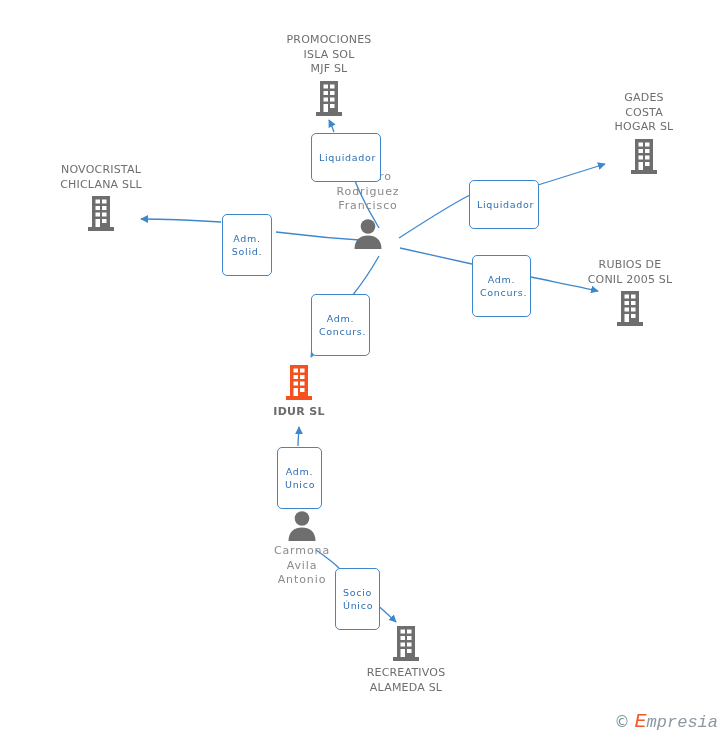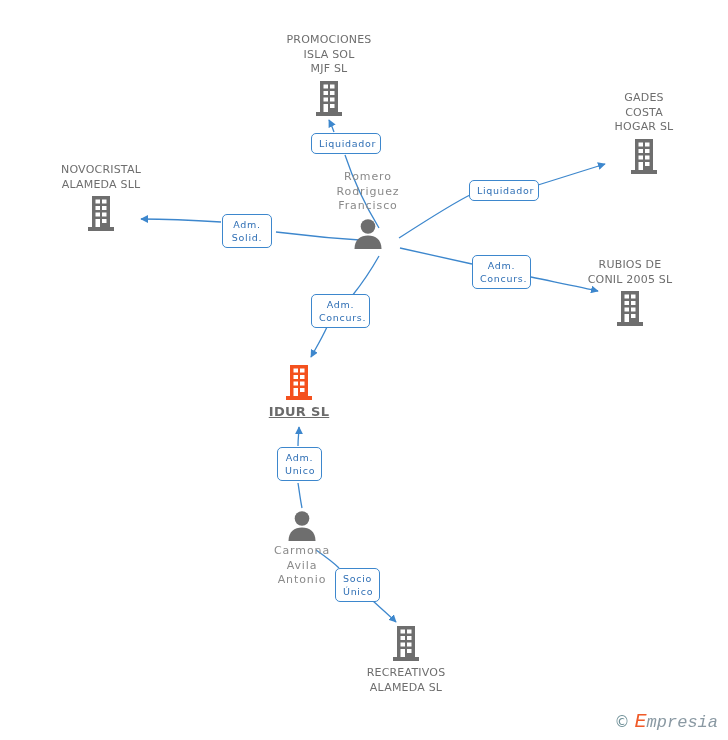--- a/index.html
+++ b/index.html
@@ -39,42 +39,41 @@
     color: #7a7a7a;
     letter-spacing: 0.2px;
     white-space: pre-line;
   }
   .node.company .caption { color: #6e6e6e; }
   .node.person .caption { color: #8a8a8a; letter-spacing: 0.9px; }
   .node.highlight .caption {
     color: #6b6b6b;
     font-weight: bold;
     letter-spacing: 0.3px;
-    font-size: 13px;
-    text-decoration: underline;
+    font-size: 11px;
   }
   .glyph {
     display: block;
     margin: 0 auto;
   }
   .cap-top { margin-bottom: 3px; }
   .cap-bottom { margin-top: 3px; }
 
   
   .rel {
     position: absolute;
     border: 1.4px solid #3d87cd;
     border-radius: 5px;
     background: #ffffff;
     color: #2f6fb5;
     font-size: 9.5px;
     line-height: 13px;
     letter-spacing: 0.7px;
     text-align: center;
-    padding: 3px 7px;
+    padding: 17px 7px;
     white-space: pre-line;
     box-sizing: border-box;
   }
 
   .watermark {
     position: absolute;
     right: 10px;
     bottom: 8px;
     display: flex;
     align-items: center;
@@ -172,21 +171,21 @@
         <rect x="9.5" y="17.5" width="4.5" height="4"></rect>
         <rect x="16" y="17.5" width="4.5" height="4"></rect>
         <rect x="9.5" y="24" width="4.5" height="8"></rect>
         <rect x="16" y="24" width="4.5" height="4"></rect>
       </g>
     </svg>
   </div>
 
   <div class="node company" style="left:101px; top:163px;">
     <div class="caption cap-top">NOVOCRISTAL
-ALAMEDA SLL</div>
+CHICLANA SLL</div>
     <svg class="glyph" width="30" height="38" viewBox="0 0 30 38">
       <g fill="#6e6e6e">
         <rect x="6" y="1" width="18" height="31"></rect>
         <rect x="2" y="32" width="26" height="4"></rect>
       </g>
       <g fill="#ffffff">
         <rect x="9.5" y="4.5" width="4.5" height="4"></rect>
         <rect x="16" y="4.5" width="4.5" height="4"></rect>
         <rect x="9.5" y="11" width="4.5" height="4"></rect>
         <rect x="16" y="11" width="4.5" height="4"></rect>

